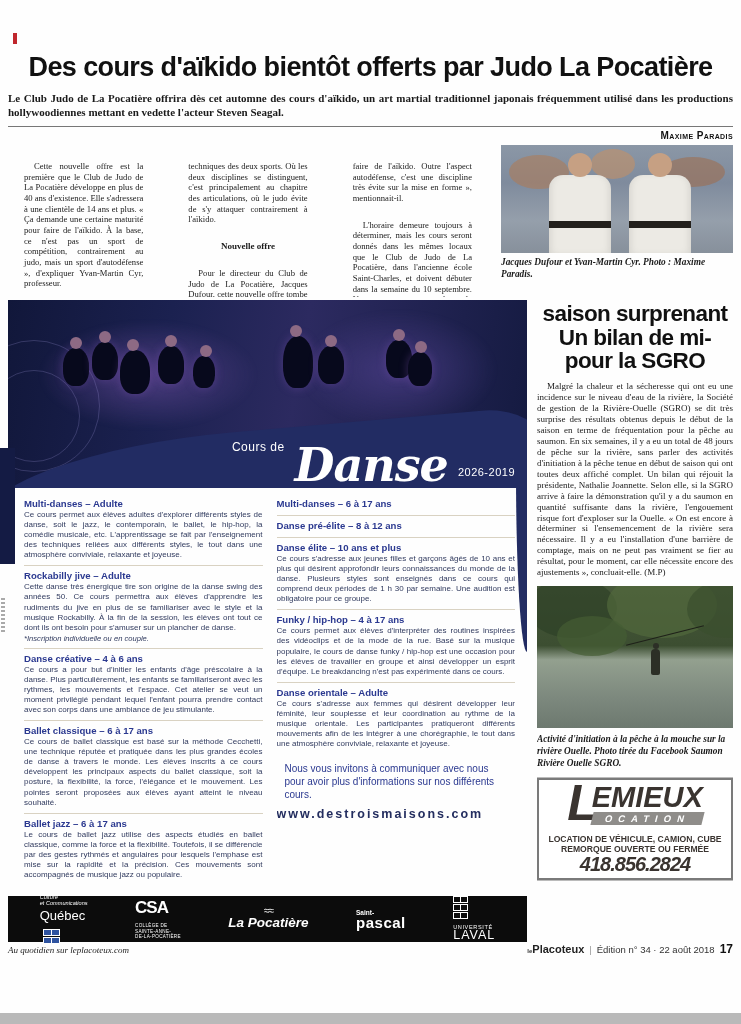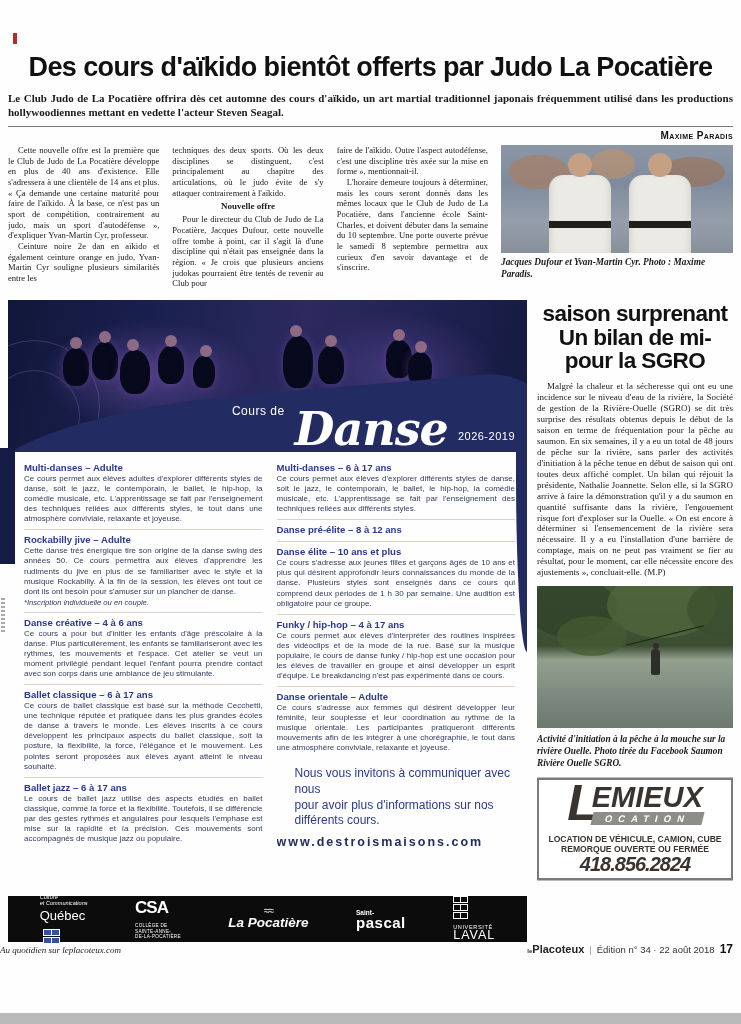--- a/index.html
+++ b/index.html
@@ -10,38 +10,38 @@
   .hdr{position:absolute;top:52px;left:8px;right:8px;}
   .title{font-family:"Liberation Sans",sans-serif;font-weight:900;font-size:27px;
          letter-spacing:-0.6px;text-align:center;color:#111;}
   .lead{font-weight:700;font-size:11px;line-height:1.3;margin-top:8px;text-align:justify;
         padding-bottom:6px;border-bottom:1px solid #777;}
   .byline{font-family:"Liberation Sans",sans-serif;font-weight:700;font-size:10px;
           font-variant:small-caps;letter-spacing:.4px;text-align:right;margin-top:3px;color:#111;}
   
   .aikido{position:absolute;top:145px;left:8px;right:8px;height:152px;display:flex;gap:13px;}
   .acol{flex:1;font-size:8.6px;line-height:1.24;text-align:justify;overflow:hidden;}
-  .acol p{margin:0;text-indent:10px;}
+  .acol p{margin:16px;text-indent:10px;}
   .subhead{font-weight:700;text-align:center;font-size:9px;margin:3px 0 2px 0;}
   .photocol{width:232px;flex:none;}
   .judo-photo{position:relative;width:232px;height:108px;overflow:hidden;
       background:linear-gradient(180deg,#8b97a6 0%,#7f8b9d 35%,#959fab 70%,#87909b 100%);}
   .mural{position:absolute;border-radius:50%;opacity:.55;}
   .gi{position:absolute;bottom:-8px;width:62px;height:86px;background:#eceae4;
       border-radius:14px 14px 4px 4px;box-shadow:inset 0 -4px 8px rgba(0,0,0,.15);}
   .gi:before{content:"";position:absolute;top:-22px;left:19px;width:24px;height:24px;
       border-radius:50%;background:#c6a083;}
   .gi:after{content:"";position:absolute;top:46px;left:0;width:100%;height:7px;background:#23201c;}
   .caption{font-size:9.3px;font-weight:700;font-style:italic;line-height:1.25;margin-top:4px;}
   
   .mainrow{position:absolute;top:300px;left:8px;right:8px;height:642px;display:flex;gap:10px;}
   
   .danse{position:relative;width:519px;flex:none;display:flex;flex-direction:column;
          font-family:"Liberation Sans",sans-serif;}
-  .hero{position:relative;height:152px;overflow:hidden;
+  .hero{position:relative;height:188px;overflow:hidden;
         background:linear-gradient(100deg,#11173a 0%,#1b2150 30%,#2c2a60 55%,#141a40 100%);}
   .glow{position:absolute;border-radius:50%;filter:blur(2px);}
   .swirl{position:absolute;border:1px solid rgba(160,150,220,.25);border-radius:50%;}
   .dancer{position:absolute;width:26px;height:38px;background:#07091c;
           border-radius:48% 48% 40% 40%;box-shadow:0 0 10px rgba(120,80,170,.45);}
   .dancer:before{content:"";position:absolute;top:-11px;left:7px;width:12px;height:12px;
           border-radius:50%;background:#8d6a84;}
   .swoosh{position:absolute;left:-30px;right:-20px;bottom:-46px;height:104px;background:#222c63;
           transform:rotate(-5deg);border-radius:260px 60px 0 0/70px 40px 0 0;}
   .hero-title{position:absolute;right:12px;bottom:4px;display:flex;align-items:flex-end;
@@ -53,21 +53,21 @@
   .left-navy-bar{position:absolute;left:-8px;top:148px;width:15px;height:116px;background:#141b44;}
   .right-navy-tail{position:absolute;right:0;top:152px;width:11px;height:200px;background:#222c63;
           border-bottom-left-radius:100% 90%;}
   .danse-body{flex:1;display:flex;gap:14px;padding:6px 12px 2px 16px;overflow:hidden;}
   .dcol{flex:1;overflow:hidden;}
   .course{padding:4px 0 5px 0;border-bottom:1px solid #d9d2c2;}
   .course:last-child,.course.noline{border-bottom:none;}
   .ctitle{color:#2b3990;font-weight:700;font-size:9.6px;margin:0 0 1px 0;}
   .cbody{color:#303a5e;font-size:8px;line-height:1.26;text-align:justify;margin:0;}
   .cnote{color:#303a5e;font-size:7.6px;font-style:italic;margin:1px 0 0 0;}
-  .invite{color:#2b3990;font-size:12px;line-height:1.3;margin:8px 0 6px 18px;}
+  .invite{color:#2b3990;font-size:10px;line-height:1.3;margin:8px 0 6px 8px;}
   .website{color:#232d5f;font-weight:900;font-size:12.5px;letter-spacing:2px;cursor:pointer;}
   .logobar{height:46px;background:#0c0c0c;display:flex;align-items:center;
            justify-content:space-around;color:#fff;padding:0 8px;}
   .lg{display:flex;align-items:flex-start;gap:5px;flex-direction:column;}
   .q-small{font-size:5.6px;font-style:italic;line-height:1.1;}
   .q-name{font-size:13px;font-weight:400;}
   .flags{display:grid;grid-template-columns:7px 7px;grid-gap:1px;margin-left:3px;}
   .flags span{width:7px;height:5px;background:#2f53a0;border:1px solid #fff;display:block;}
   .csa-abbr{font-size:17px;font-weight:900;letter-spacing:-1px;}
   .csa-small{font-size:4.6px;line-height:1.25;letter-spacing:.3px;}
@@ -101,21 +101,21 @@
   .lx-top{display:flex;justify-content:center;align-items:flex-start;}
   .lx-l{font-size:50px;font-weight:900;font-style:italic;line-height:.78;letter-spacing:-2px;}
   .lx-right{display:flex;flex-direction:column;align-items:stretch;margin-left:-4px;}
   .lx-emieux{font-size:29px;font-weight:900;font-style:italic;letter-spacing:0;line-height:.95;}
   .lx-band{background:#8f8d8a;color:#fff;transform:skewX(-14deg);padding:1px 8px;margin-top:1px;
       font-size:9.5px;font-weight:700;letter-spacing:6px;}
   .lx-line1{font-size:8.6px;font-weight:700;margin-top:9px;}
   .lx-line2{font-size:8.6px;font-weight:700;}
   .lx-phone{font-size:20px;font-weight:900;font-style:italic;letter-spacing:-1px;line-height:1.05;}
   
-  .pfoot{position:absolute;left:0;right:8px;top:942px;display:flex;justify-content:space-between;
+  .pfoot{position:absolute;left:8px;right:8px;top:942px;display:flex;justify-content:space-between;
       align-items:baseline;}
   .foot-left{font-size:9px;font-style:italic;color:#222;}
   .foot-right{font-family:"Liberation Sans",sans-serif;font-size:9.5px;color:#333;
       display:flex;align-items:baseline;gap:5px;}
   .brand-le{font-size:6px;font-weight:700;}
   .brand{font-weight:900;font-size:11px;color:#222;}
   .pipe{color:#999;}
   .pagenum{font-weight:900;font-size:12px;color:#111;}
   .bottom-bar{position:absolute;left:0;right:0;bottom:0;height:11px;background:#b9b9b9;}
   .vert-code{position:absolute;left:1px;top:598px;width:4px;height:34px;
@@ -138,21 +138,21 @@
     <div class="acol">
       <p>Cette nouvelle offre est la première que le Club de Judo de La Pocatière développe en plus de 40 ans d'existence. Elle s'adressera à une clientèle de 14 ans et plus. « Ça demande une certaine maturité pour faire de l'aïkido. À la base, ce n'est pas un sport de compétition, contrairement au judo, mais un sport d'autodéfense », d'expliquer Yvan-Martin Cyr, professeur.</p>
       <p>Ceinture noire 2e dan en aïkido et également ceinture orange en judo, Yvan-Martin Cyr souligne plusieurs similarités entre les</p>
     </div>
     <div class="acol">
       <p style="text-indent:0">techniques des deux sports. Où les deux disciplines se distinguent, c'est principalement au chapitre des articulations, où le judo évite de s'y attaquer contrairement à l'aïkido.</p>
       <div class="subhead">Nouvelle offre</div>
       <p>Pour le directeur du Club de Judo de La Pocatière, Jacques Dufour, cette nouvelle offre tombe à point, car il s'agit là d'une discipline qui n'était pas enseignée dans la région. « Je crois que plusieurs anciens judokas pourraient être tentés de revenir au Club pour</p>
     </div>
     <div class="acol">
-      <p style="text-indent:0">faire de l'aïkido. Outre l'aspect autodéfense, c'est une discipline très axée sur la mise en forme », mentionnait-il.</p>
+      <p style="text-indent:0">faire de l'aïkido. Outre l'aspect autodéfense, c'est une discipline très évite sur la mise en forme », mentionnait-il.</p>
       <p>L'horaire demeure toujours à déterminer, mais les cours seront donnés dans les mêmes locaux que le Club de Judo de La Pocatière, dans l'ancienne école Saint-Charles, et doivent débuter dans la semaine du 10 septembre. Une porte ouverte prévue le samedi 8 septembre permettra aux curieux d'en savoir davantage et de s'inscrire.</p>
     </div>
     <div class="photocol">
       <div class="judo-photo">
         <div class="mural" style="left:8px;top:10px;width:60px;height:34px;background:#b07a52;"></div>
         <div class="mural" style="left:90px;top:4px;width:44px;height:30px;background:#c98f60;"></div>
         <div class="mural" style="left:160px;top:12px;width:64px;height:30px;background:#a06b48;"></div>
         <div class="mural" style="left:50px;top:40px;width:50px;height:24px;background:#6d7fa0;"></div>
         <div class="gi" style="left:48px;"></div>
         <div class="gi" style="left:128px;"></div>
@@ -210,21 +210,20 @@
             <p class="cbody">Ce cours de ballet classique est basé sur la méthode Cecchetti, une technique réputée et pratiquée dans les plus grandes écoles de danse à travers le monde. Les élèves inscrits à ce cours développent les principaux aspects du ballet classique, soit la posture, la flexibilité, la force, l'élégance et le mouvement. Les pointes seront proposées aux élèves ayant atteint le niveau souhaité.</p>
           </div>
           <div class="course noline">
             <p class="ctitle">Ballet jazz – 6 à 17 ans</p>
             <p class="cbody">Le cours de ballet jazz utilise des aspects étudiés en ballet classique, comme la force et la flexibilité. Toutefois, il se différencie par des gestes rythmés et angulaires pour lesquels l'emphase est mise sur la rapidité et la précision. Ces mouvements sont accompagnés de musique jazz ou populaire.</p>
           </div>
         </div>
         <div class="dcol">
           <div class="course">
             <p class="ctitle">Multi-danses – 6 à 17 ans</p>
-            <p class="cbody">Ce cours permet aux élèves d'explorer différents styles de danse, soit le jazz, le contemporain, le ballet, le hip-hop, la comédie musicale, etc. L'apprentissage se fait par l'enseignement des techniques reliées aux différents styles.</p>
           </div>
           <div class="course">
             <p class="ctitle">Danse pré-élite – 8 à 12 ans</p>
           </div>
           <div class="course">
             <p class="ctitle">Danse élite – 10 ans et plus</p>
             <p class="cbody">Ce cours s'adresse aux jeunes filles et garçons âgés de 10 ans et plus qui désirent approfondir leurs connaissances du monde de la danse. Plusieurs styles sont enseignés dans ce cours qui comprend deux périodes de 1 h 30 par semaine. Une audition est obligatoire pour ce groupe.</p>
           </div>
           <div class="course">
             <p class="ctitle">Funky / hip-hop – 4 à 17 ans</p>

